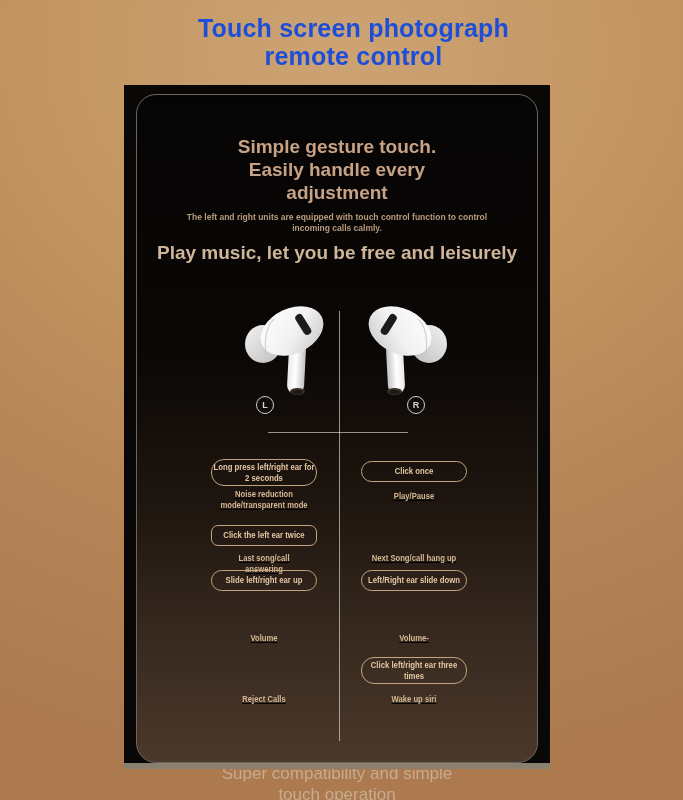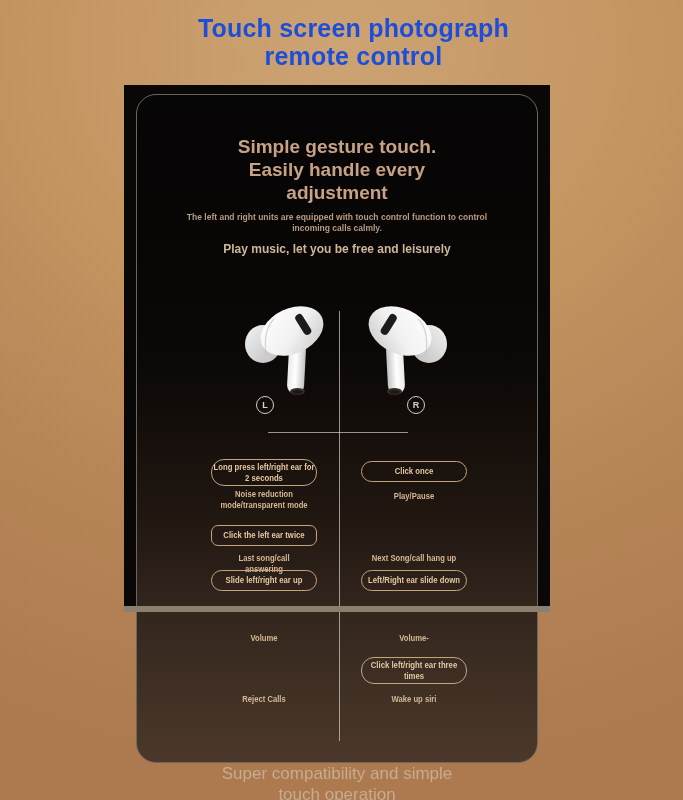--- a/index.html
+++ b/index.html
@@ -7,39 +7,39 @@
     width:683px;height:800px;position:relative;overflow:hidden;
     font-family:"Liberation Sans","DejaVu Sans",sans-serif;
     background:radial-gradient(ellipse 120% 90% at 50% 6%, #cda374 0%, #c2945f 40%, #b58457 70%, #ac7a4e 100%);
   }
   .preline{white-space:pre-line;}
   .top-title{
     position:absolute;top:14px;left:12px;width:100%;text-align:center;
     font-size:25px;line-height:28px;font-weight:bold;color:#1d4ed8;letter-spacing:.2px;
   }
   .column{
-    position:absolute;left:124px;top:85px;width:426px;height:527px;
+    position:absolute;left:124px;top:85px;width:426px;height:684px;
     background:#0a0807;
   }
   .card{
     position:absolute;left:12px;top:9px;width:402px;height:669px;box-sizing:border-box;
     border:1px solid #6b675f;border-radius:20px;overflow:hidden;
     background:linear-gradient(180deg,#060505 0%,#0a0705 38%,#1f1610 62%,#382a20 82%,#4b382a 100%);
   }
   .heading{
     position:absolute;top:40px;left:0;width:100%;text-align:center;
     font-size:19px;line-height:23px;font-weight:bold;color:#c7a284;
   }
   .subheading{
     position:absolute;top:117px;left:50%;transform:translateX(-50%);width:312px;
     text-align:center;font-size:8.5px;line-height:11px;font-weight:bold;color:#b99b7e;
   }
   .tagline{
     position:absolute;top:147px;left:0;width:100%;text-align:center;
-    font-size:12px;font-weight:bold;color:#cfb699;
+    font-size:19px;font-weight:bold;color:#cfb699;
   }
   .earbud{position:absolute;width:92px;height:95px;}
   .earbud.left{left:96px;top:207px;}
   .earbud.right{left:230px;top:207px;}
   .bud-badge{
     position:absolute;width:18px;height:18px;border:1.5px solid #cfcdc8;border-radius:50%;
     box-sizing:border-box;display:flex;align-items:center;justify-content:center;
     color:#d6d4cf;font-size:9px;font-weight:bold;
   }
   .bud-badge.l{left:119px;top:301px;}
@@ -50,21 +50,21 @@
     position:absolute;width:106px;min-height:21px;box-sizing:border-box;padding:2px 0;
     border:1px solid #c3a47e;border-radius:13px;transform:translateX(-50%);
     display:flex;align-items:center;justify-content:center;
   }
   .pill .txt{
     width:124px;flex-shrink:0;transform:scaleX(.86);transform-origin:center;
     text-align:center;font-size:9px;line-height:10.5px;font-weight:bold;color:#e3c7a3;
   }
   .desc{
     position:absolute;width:110px;transform:translateX(-50%);
-    display:flex;justify-content:center;
+    display:flex;justify-content:center;text-decoration:underline;
   }
   .desc .txt{
     width:100px;flex-shrink:0;transform:scaleX(.9);transform-origin:center;
     text-align:center;font-size:8.5px;line-height:11px;font-weight:bold;color:#d4b794;
   }
   .col-l{left:127px;} .col-r{left:270px;margin-left:7px;}
   .r1p{top:364px;} .r1pr{top:366px;} .r1d{top:394px;} .r1dr{top:396px;}
   .r2p{top:430px;border-radius:7px;} .r2d{top:458px;}
   .r3p{top:475px;} .r3d{top:538px;}
   .r4p{top:562px;} .r4d{top:599px;}

